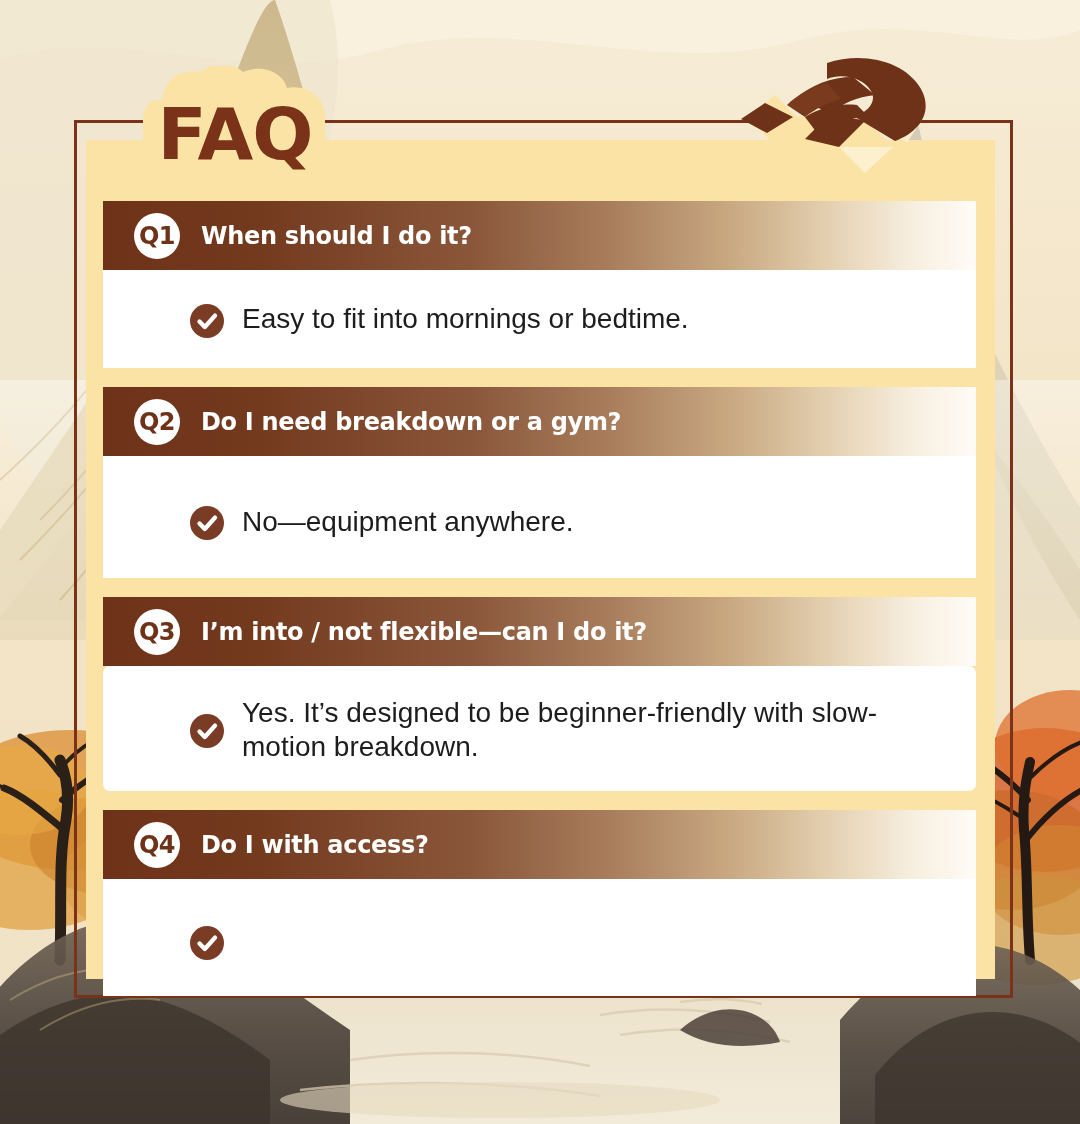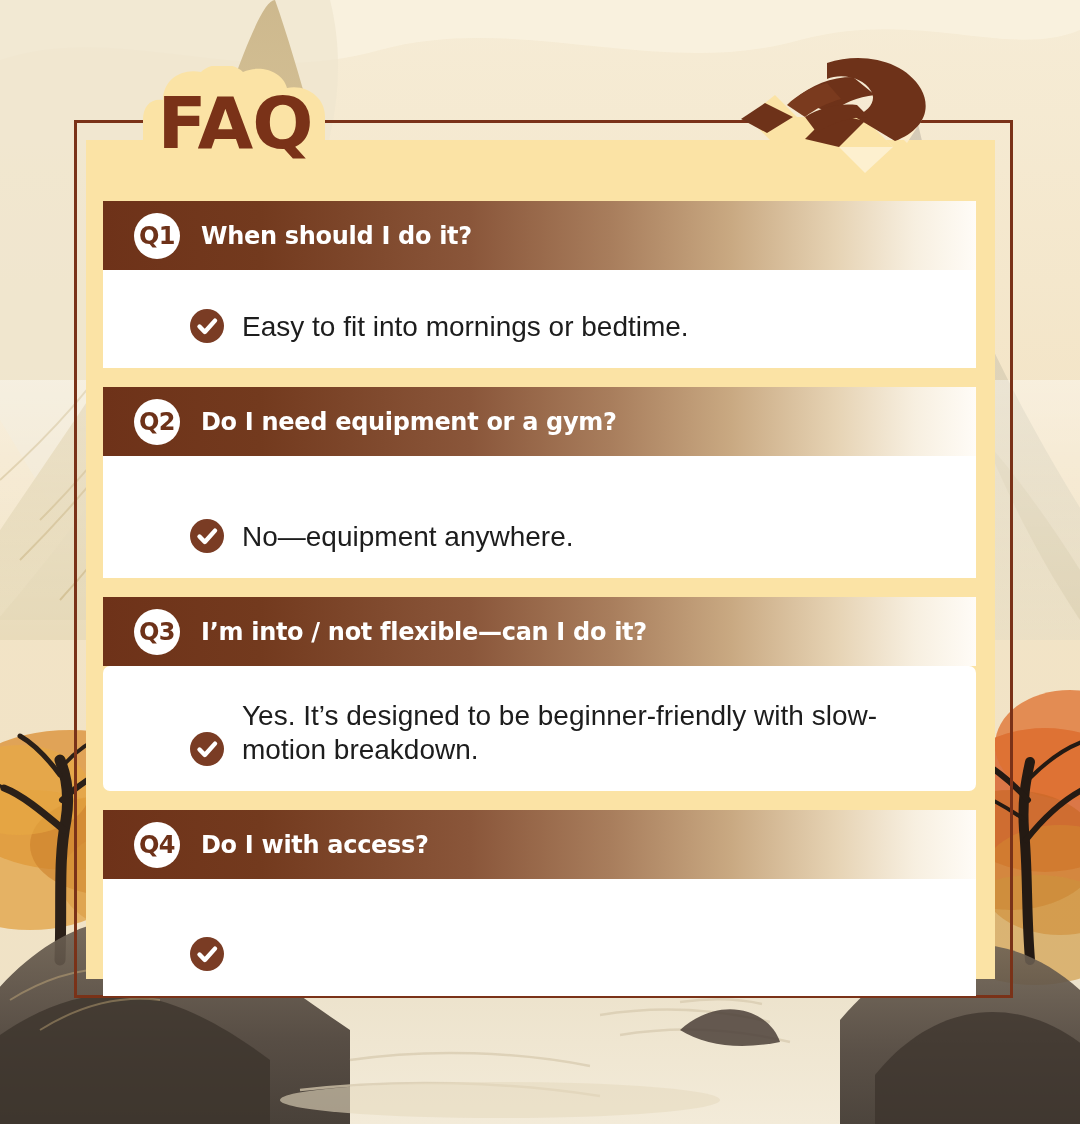--- a/index.html
+++ b/index.html
@@ -41,21 +41,21 @@
   
   .title-blob {
     position:absolute;
     left:137px; top:66px;
     width:196px; height:110px;
     z-index:7;
   }
   .title-blob .blob-bg { position:absolute; inset:0; }
   .title-text {
     position:absolute;
-    left:0; top:4px;
+    left:0; top:15px;
     width:196px; height:110px;
     display:flex; align-items:center; justify-content:center;
     color:#7A3218;
     font-size:72px;
     font-weight:bold;
     letter-spacing:-1px;
     font-family:"DejaVu Sans", sans-serif;
     padding-bottom:4px;
   }
 
@@ -99,21 +99,21 @@
     font-weight:bold;
     margin-left:21px;
     white-space:nowrap;
     font-family:"DejaVu Sans", sans-serif;
     letter-spacing:-0.3px;
   }
 
   .a-body {
     background:#ffffff;
     display:flex;
-    align-items:flex-end;
+    align-items:center;
     padding:24px 28px 24px 86px;
     min-height:98px;
   }
   .check-icon { flex:0 0 auto; width:36px; height:36px; margin-top:2px; }
   .check-icon svg { display:block; }
   .a-text {
     margin-left:17px;
     color:#1d1d1d;
     font-size:28px;
     line-height:1.22;
@@ -296,21 +296,21 @@
           <path d="M10.5,18.5 L15.8,24 L26,12.6" stroke="#ffffff" stroke-width="4.4" fill="none" stroke-linecap="round" stroke-linejoin="round"></path>
         </svg>
       </span>
       <div class="a-text">Easy to fit into mornings or bedtime.</div>
     </div>
   </div>
 
   <div class="card card-2">
     <div class="q-header">
       <div class="q-badge">Q2</div>
-      <div class="q-text">Do I need equipment or a gym?</div>
+      <div class="q-text">Do I need breakdown or a gym?</div>
     </div>
     <div class="a-body">
       <span class="check-icon">
         <svg width="36" height="36" viewBox="0 0 36 36" xmlns="http://www.w3.org/2000/svg">
           <circle cx="18" cy="18" r="17" fill="#7A3C24"></circle>
           <path d="M10.5,18.5 L15.8,24 L26,12.6" stroke="#ffffff" stroke-width="4.4" fill="none" stroke-linecap="round" stroke-linejoin="round"></path>
         </svg>
       </span>
       <div class="a-text">No—equipment anywhere.</div>
     </div>

